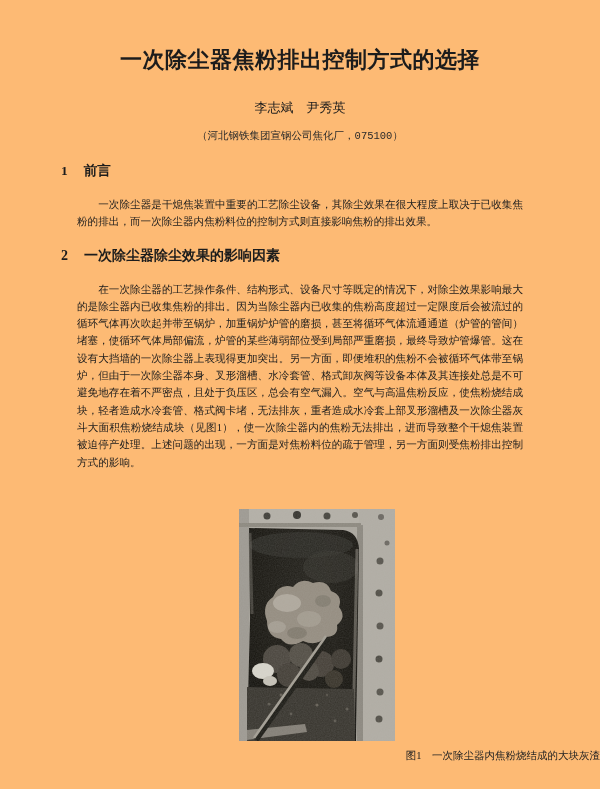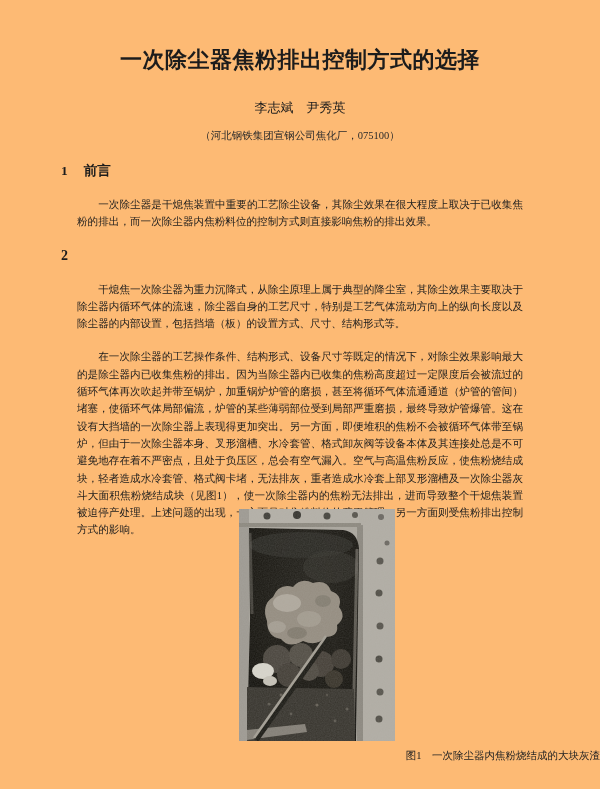--- a/index.html
+++ b/index.html
@@ -17,21 +17,21 @@
     position:absolute;top:30px;left:0;width:100%;
     text-align:center;font-size:22px;font-weight:700;
     letter-spacing:0.5px;
   }
   .authors{
     position:absolute;top:99px;left:0;width:100%;
     text-align:center;font-size:13px;
   }
   .affiliation{
     position:absolute;top:129px;left:0;width:100%;
-    text-align:center;font-size:10.5px;color:#2a2a2a;
+    text-align:center;font-size:10.5px;color:#2a2a2a;font-family:Liberation Mono, monospace;
   }
   .content{
     position:absolute;top:163px;left:61px;width:478px;
   }
   .sec-heading{
     font-weight:700;
     display:flex;align-items:baseline;
   }
   .sec-heading.h1{font-size:13.5px;line-height:16px;margin:0 0 17px 0;}
   .sec-heading.h2{font-size:14px;line-height:18px;margin:14px 0 16px 0;}
@@ -71,23 +71,23 @@
 
     <div class="sec-heading h1">
       <span class="sec-num">1</span>
       <span class="sec-title">前言</span>
     </div>
 
     <p class="body-para">一次除尘器是干熄焦装置中重要的工艺除尘设备，其除尘效果在很大程度上取决于已收集焦粉的排出，而一次除尘器内焦粉料位的控制方式则直接影响焦粉的排出效果。</p>
 
     <div class="sec-heading h2">
       <span class="sec-num">2</span>
+      <span class="sec-title">一次除尘器除尘效果的影响因素</span>
     </div>
 
-    <p class="body-para">干熄焦一次除尘器为重力沉降式，从除尘原理上属于典型的降尘室，其除尘效果主要取决于除尘器内循环气体的流速，除尘器自身的工艺尺寸，特别是工艺气体流动方向上的纵向长度以及除尘器的内部设置，包括挡墙（板）的设置方式、尺寸、结构形式等。</p>
     <p class="body-para">在一次除尘器的工艺操作条件、结构形式、设备尺寸等既定的情况下，对除尘效果影响最大的是除尘器内已收集焦粉的排出。因为当除尘器内已收集的焦粉高度超过一定限度后会被流过的循环气体再次吹起并带至锅炉，加重锅炉炉管的磨损，甚至将循环气体流通通道（炉管的管间）堵塞，使循环气体局部偏流，炉管的某些薄弱部位受到局部严重磨损，最终导致炉管爆管。这在设有大挡墙的一次除尘器上表现得更加突出。另一方面，即便堆积的焦粉不会被循环气体带至锅炉，但由于一次除尘器本身、叉形溜槽、水冷套管、格式卸灰阀等设备本体及其连接处总是不可避免地存在着不严密点，且处于负压区，总会有空气漏入。空气与高温焦粉反应，使焦粉烧结成块，轻者造成水冷套管、格式阀卡堵，无法排灰，重者造成水冷套上部叉形溜槽及一次除尘器灰斗大面积焦粉烧结成块（见图1），使一次除尘器内的焦粉无法排出，进而导致整个干熄焦装置被迫停产处理。上述问题的出现，一方面是对焦粉料位的疏于管理，另一方面则受焦粉排出控制方式的影响。</p>
 
   </div>
 
   <div class="figure">
     <svg width="156" height="232" viewBox="0 0 156 232" xmlns="http://www.w3.org/2000/svg">
       <defs>
         <filter id="grain" x="0" y="0" width="100%" height="100%">
           <feTurbulence type="fractalNoise" baseFrequency="0.85" numOctaves="2" stitchTiles="stitch" result="n"></feTurbulence>
           <feColorMatrix in="n" type="matrix" values="0 0 0 0 0.5  0 0 0 0 0.5  0 0 0 0 0.5  0 0 0 0.35 0"></feColorMatrix>

